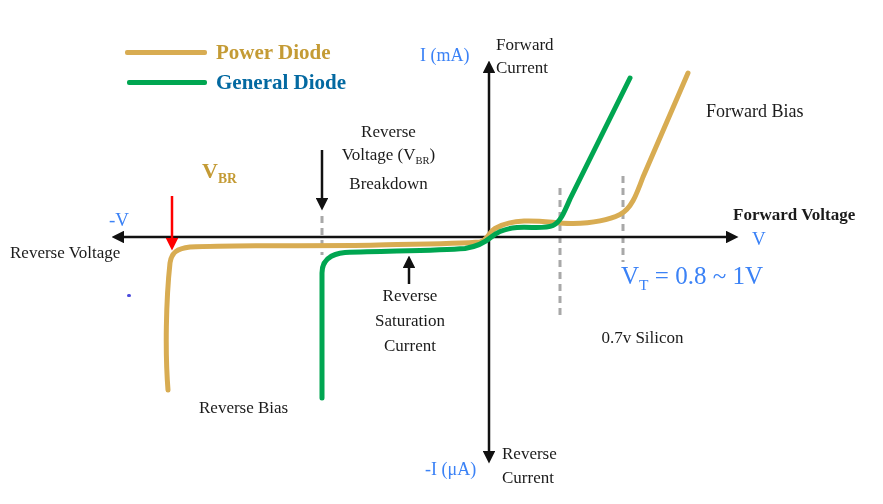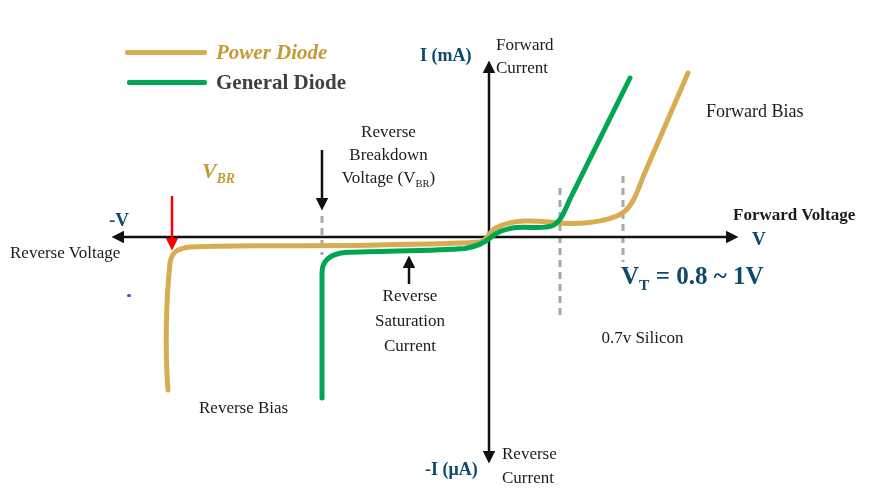--- a/index.html
+++ b/index.html
@@ -2,23 +2,23 @@
 <html><head>
 <meta charset="utf-8">
 <style>
   html,body{margin:0;padding:0;background:#ffffff;}
   .stage{
     position:relative;width:883px;height:504px;background:#ffffff;
     font-family:"Liberation Serif",serif;color:#1b1b1b;overflow:hidden;
   }
   .stage svg{position:absolute;left:0;top:0;}
   .t{position:absolute;white-space:nowrap;font-size:17px;line-height:1.2;}
-  .red{color:#0c4a6e;font-weight:bold;}
-  .goldtxt{color:#c49b35;font-weight:bold;font-style:italic;}
-  .greentxt{color:#404040;font-weight:bold;}
+  .red{color:#3b82f6;font-weight:normal;}
+  .goldtxt{color:#c49b35;font-weight:bold;}
+  .greentxt{color:#0369a1;font-weight:bold;}
   .legend-label{font-size:21px;font-weight:bold;}
   .swatch{position:absolute;height:5px;border-radius:2px;}
   .center{text-align:center;white-space:normal;}
   sub{font-size:0.62em;}
   .blk-breakdown{line-height:23px;width:145px;}
   .blk-saturation{line-height:25px;width:130px;}
   .blk-vt{line-height:25px;width:195px;}
   .blk-twoline{line-height:24px;}
   .stray{position:absolute;width:4px;height:3px;background:#2b2bd6;border-radius:2px;opacity:.85;}
 </style>
@@ -72,22 +72,22 @@
   <div class="t" style="left:10px;top:243px;">Reverse Voltage</div>
   <div class="t" style="left:733px;top:205px;font-weight:bold;">Forward Voltage</div>
   <div class="t red" style="left:752px;top:228px;font-size:19px;">V</div>
 
   <div class="t goldtxt" style="left:164px;top:158px;font-size:22px;margin-left:38px;">
     <span>V</span><sub>BR</sub>
   </div>
 
   <div class="t center blk-breakdown" style="left:316px;top:120px;">
     <div>Reverse</div>
+    <div><span>Voltage (V</span><sub>BR</sub><span>)</span></div>
     <div>Breakdown</div>
-    <div><span>Voltage (V</span><sub>BR</sub><span>)</span></div>
   </div>
 
   <div class="t center blk-saturation" style="left:345px;top:283px;">
     <div>Reverse</div>
     <div>Saturation</div>
     <div>Current</div>
   </div>
 
   <div class="t" style="left:706px;top:101px;font-size:18px;">Forward Bias</div>
   <div class="t" style="left:199px;top:398px;">Reverse Bias</div>

